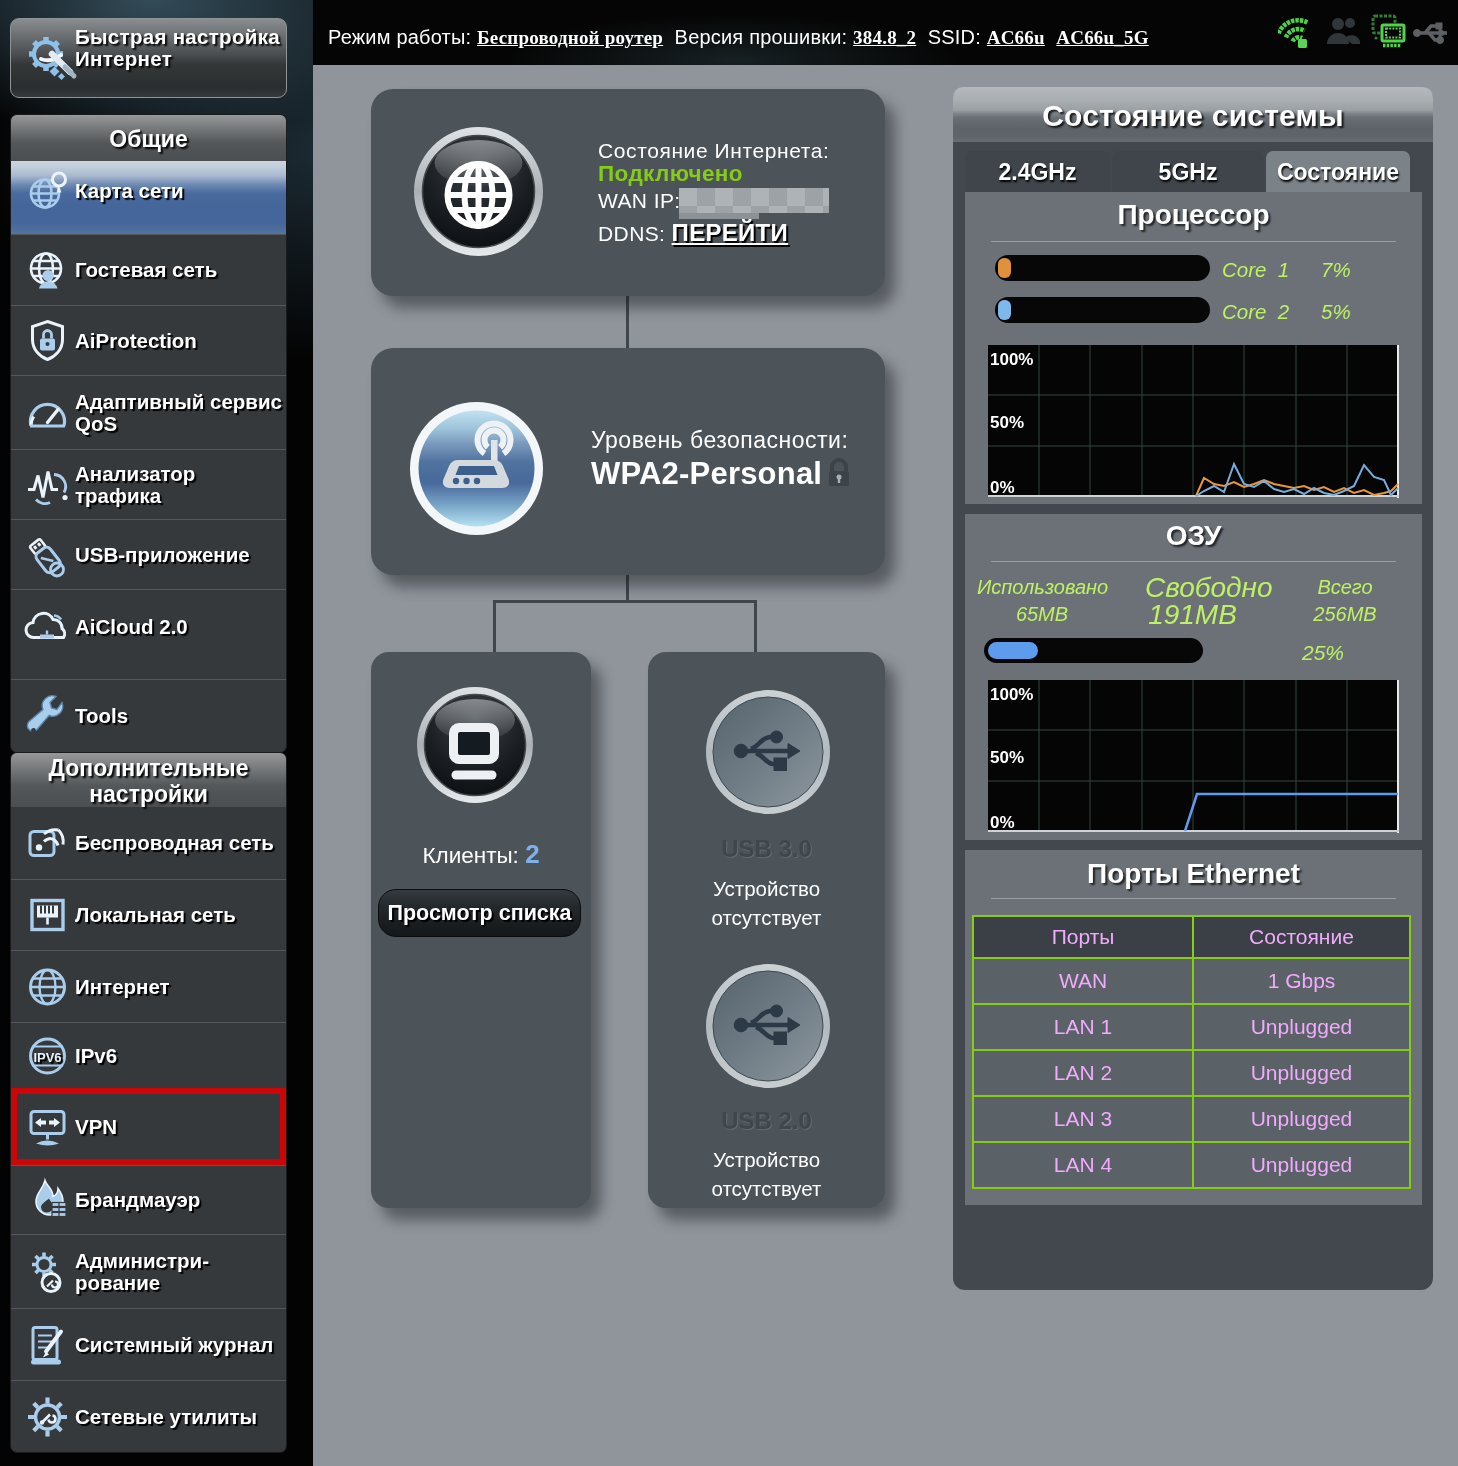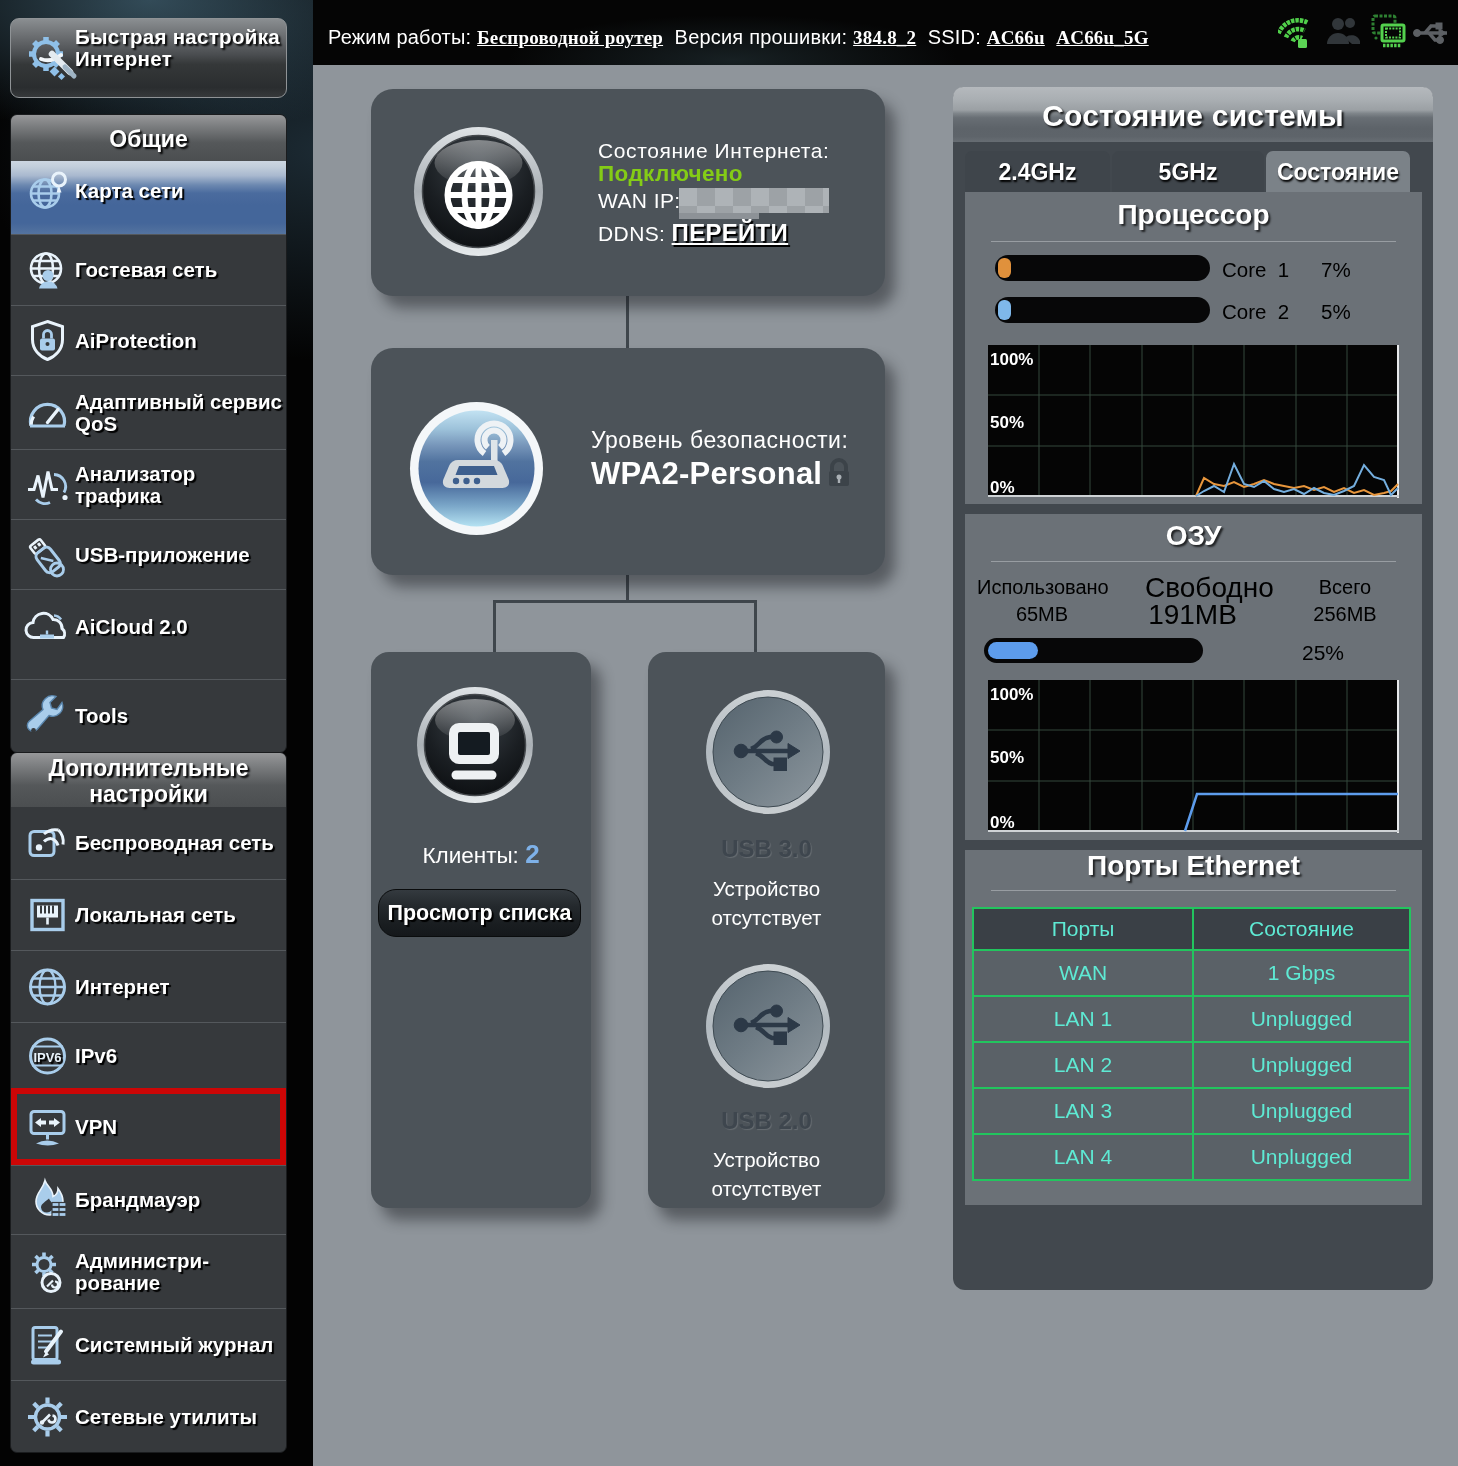--- a/index.html
+++ b/index.html
@@ -48,23 +48,23 @@
   background:linear-gradient(180deg,#b5b9bd 0%,#aaafb3 22%,#9ba0a4 42%,#7f858a 48%,#686e74 56%,#5d6369 75%,#5e646a 90%,#676d73 100%);
   color:#fff; font-weight:bold; font-size:30px; text-align:center; line-height:57px; text-shadow:2px 2px 2px rgba(0,0,0,.8); letter-spacing:.2px; }
 .tab { position:absolute; top:64px; height:41px; border-radius:7px 7px 0 0; background:#3f454b;
   color:#fff; font-weight:bold; font-size:23px; text-align:center; line-height:42px; text-shadow:1px 2px 2px #000; }
 .tab.on { background:#7b8288; height:46px; }
 .sect { position:absolute; left:12px; width:457px; background:#6b7177; }
 .sect .title { color:#fff; font-weight:bold; font-size:28px; text-align:center; text-shadow:2px 2px 2px rgba(0,0,0,.7); }
 .sect hr { border:none; border-top:1px solid #989da2; margin:0 26px; }
 .blackbar { position:absolute; background:#070708; border-radius:13px; }
 .cap { position:absolute; top:3px; left:3px; width:13px; height:20px; border-radius:6px; }
-.sect .lab { position:absolute; color:#000000; }
+.sect .lab { position:absolute; color:#bef264;font-style:italic; }
 table.ports { border-collapse:collapse; width:439px; margin-left:7px; }
-table.ports td { border:2px solid #22c55e; height:46px; text-align:center; color:#5eead4; font-size:21px; background:#5a6167; }
+table.ports td { border:2px solid #84cc16; height:46px; text-align:center; color:#f0abfc; font-size:21px; background:#5a6167; }
 table.ports tr.hd td { background:#3a4046; font-size:21px; height:42px; }
 </style>
 </head>
 <body>
 <div id="page">
   <div id="leftcol" class="abs"></div>
   <div id="topbar" class="abs">
     <span class="t" style="left:15px;">Режим работы: <span class="v">Беспроводной роутер</span>&nbsp;&nbsp;Версия прошивки: <span class="v">384.8_2</span>&nbsp; SSID: <span class="v">AC66u</span>&nbsp;&nbsp;<span class="v">AC66u_5G</span></span>
     <svg class="abs" style="left:965px;top:16px;" width="40" height="32" viewBox="0 0 40 32">
       <g transform="rotate(-20 20 24)" fill="none" stroke="#50cf4a" stroke-width="4.6" stroke-dasharray="3.4 1">
@@ -554,21 +554,21 @@
         <polyline fill="none" stroke="#5d9cec" stroke-width="2.5" points="197,151 209,114 410,114"></polyline>
         <g fill="#fff" font-family="Liberation Sans, sans-serif" font-size="17" font-weight="bold">
           <text x="2" y="20">100%</text>
             <text x="2" y="83">50%</text>
             <text x="2" y="148">0%</text>
         </g>
       </svg>
     </div>
 
     <div class="sect" style="top:763px;height:355px;">
-      <div class="title" style="margin-top:0;">Порты Ethernet</div>
+      <div class="title" style="margin-top:8px;">Порты Ethernet</div>
       <hr style="margin-top:8px;">
       <table class="ports" style="margin-top:16px;">
         <tbody>
             <tr class="hd">
               <td style="width:220px;">Порты</td>
               <td>Состояние</td>
             </tr>
         <tr>
               <td>WAN</td>
               <td>1 Gbps</td>

